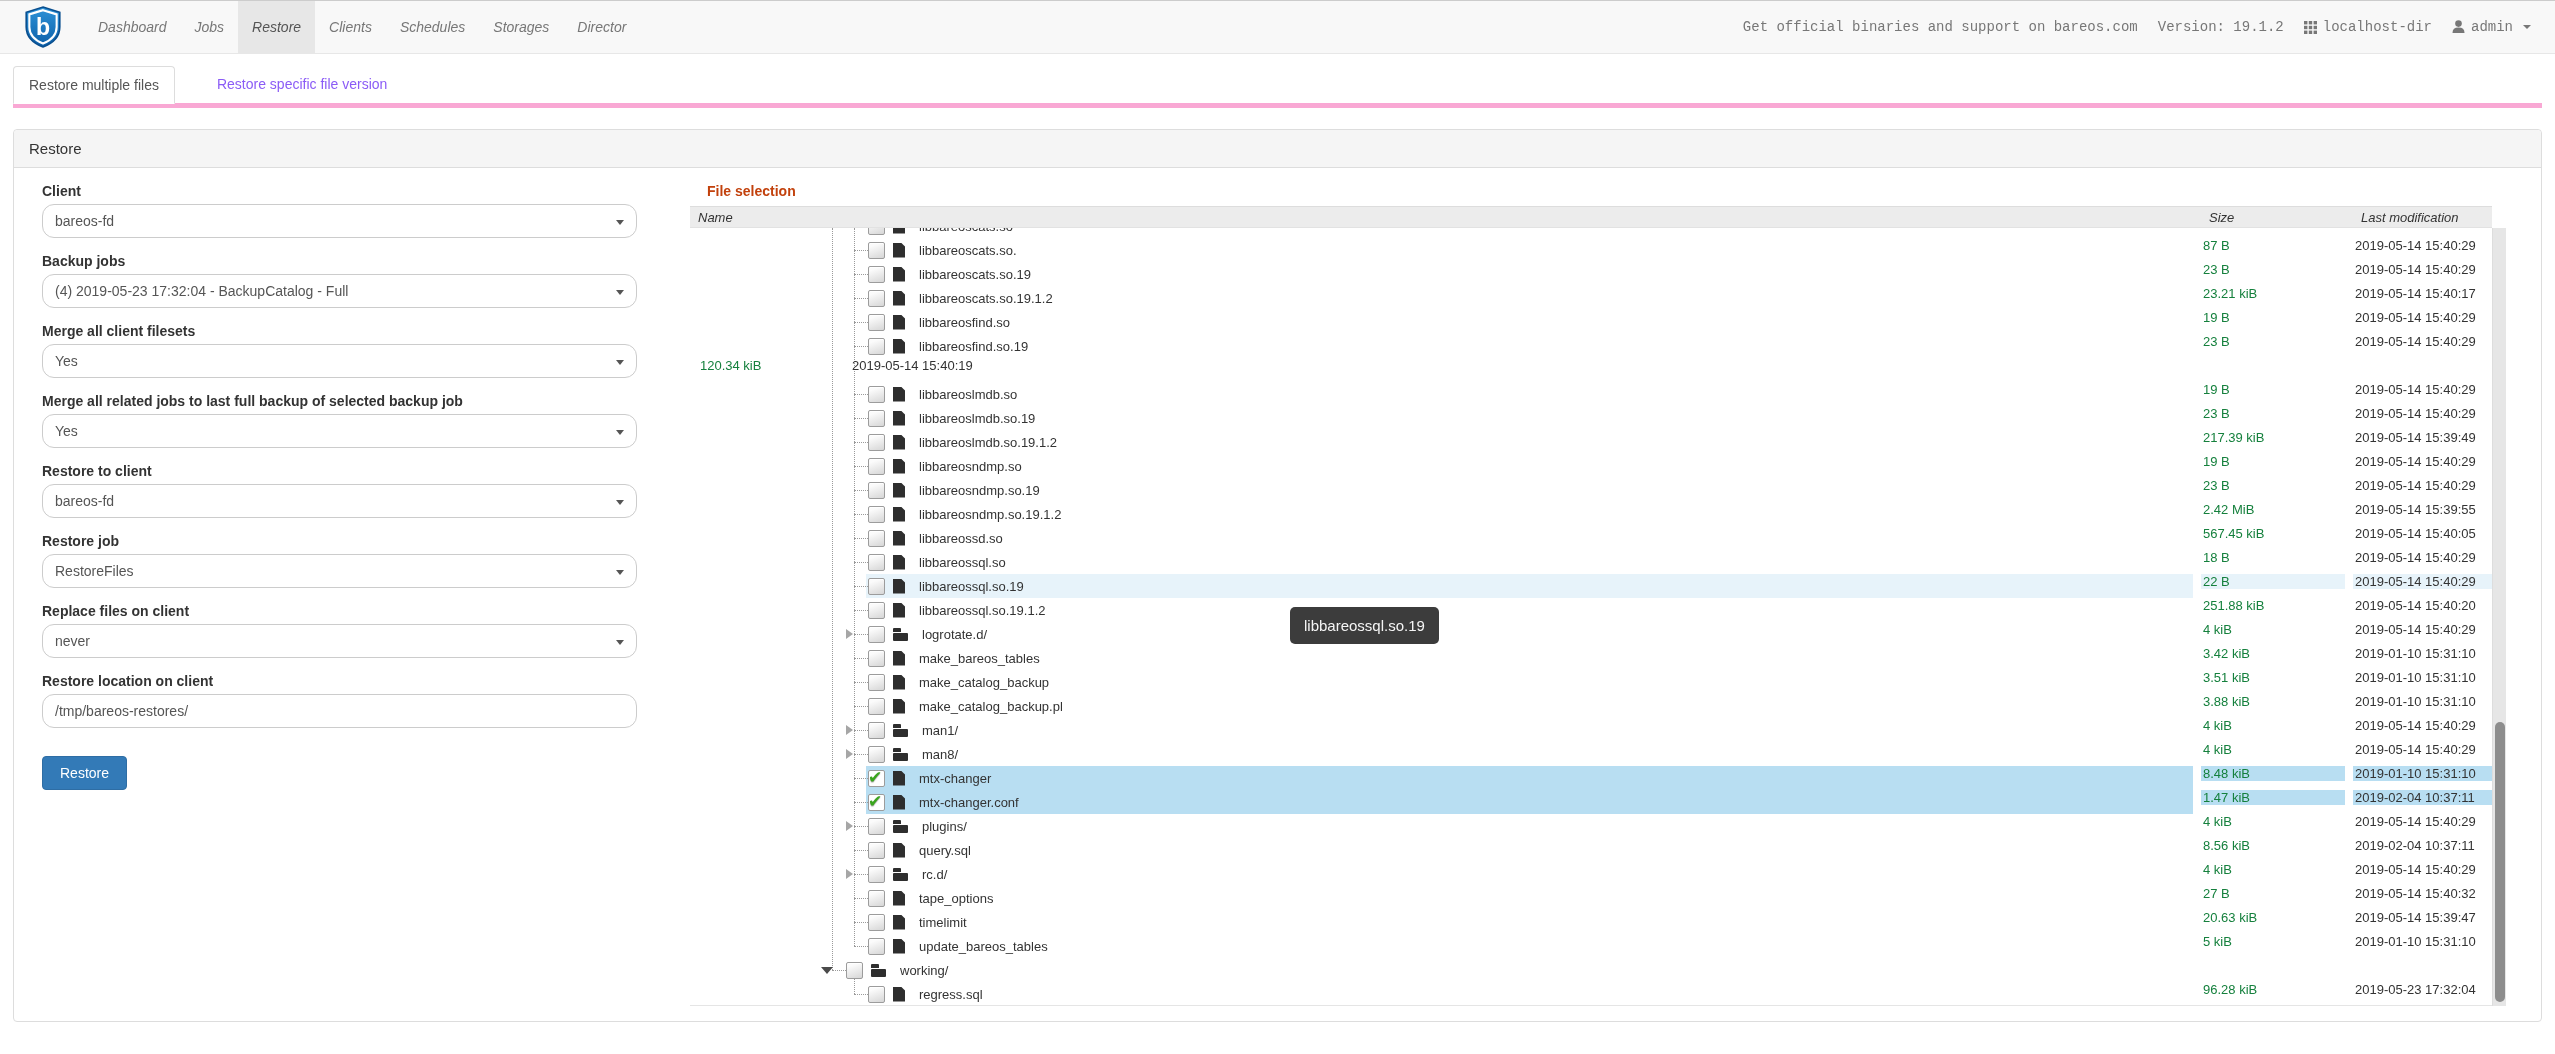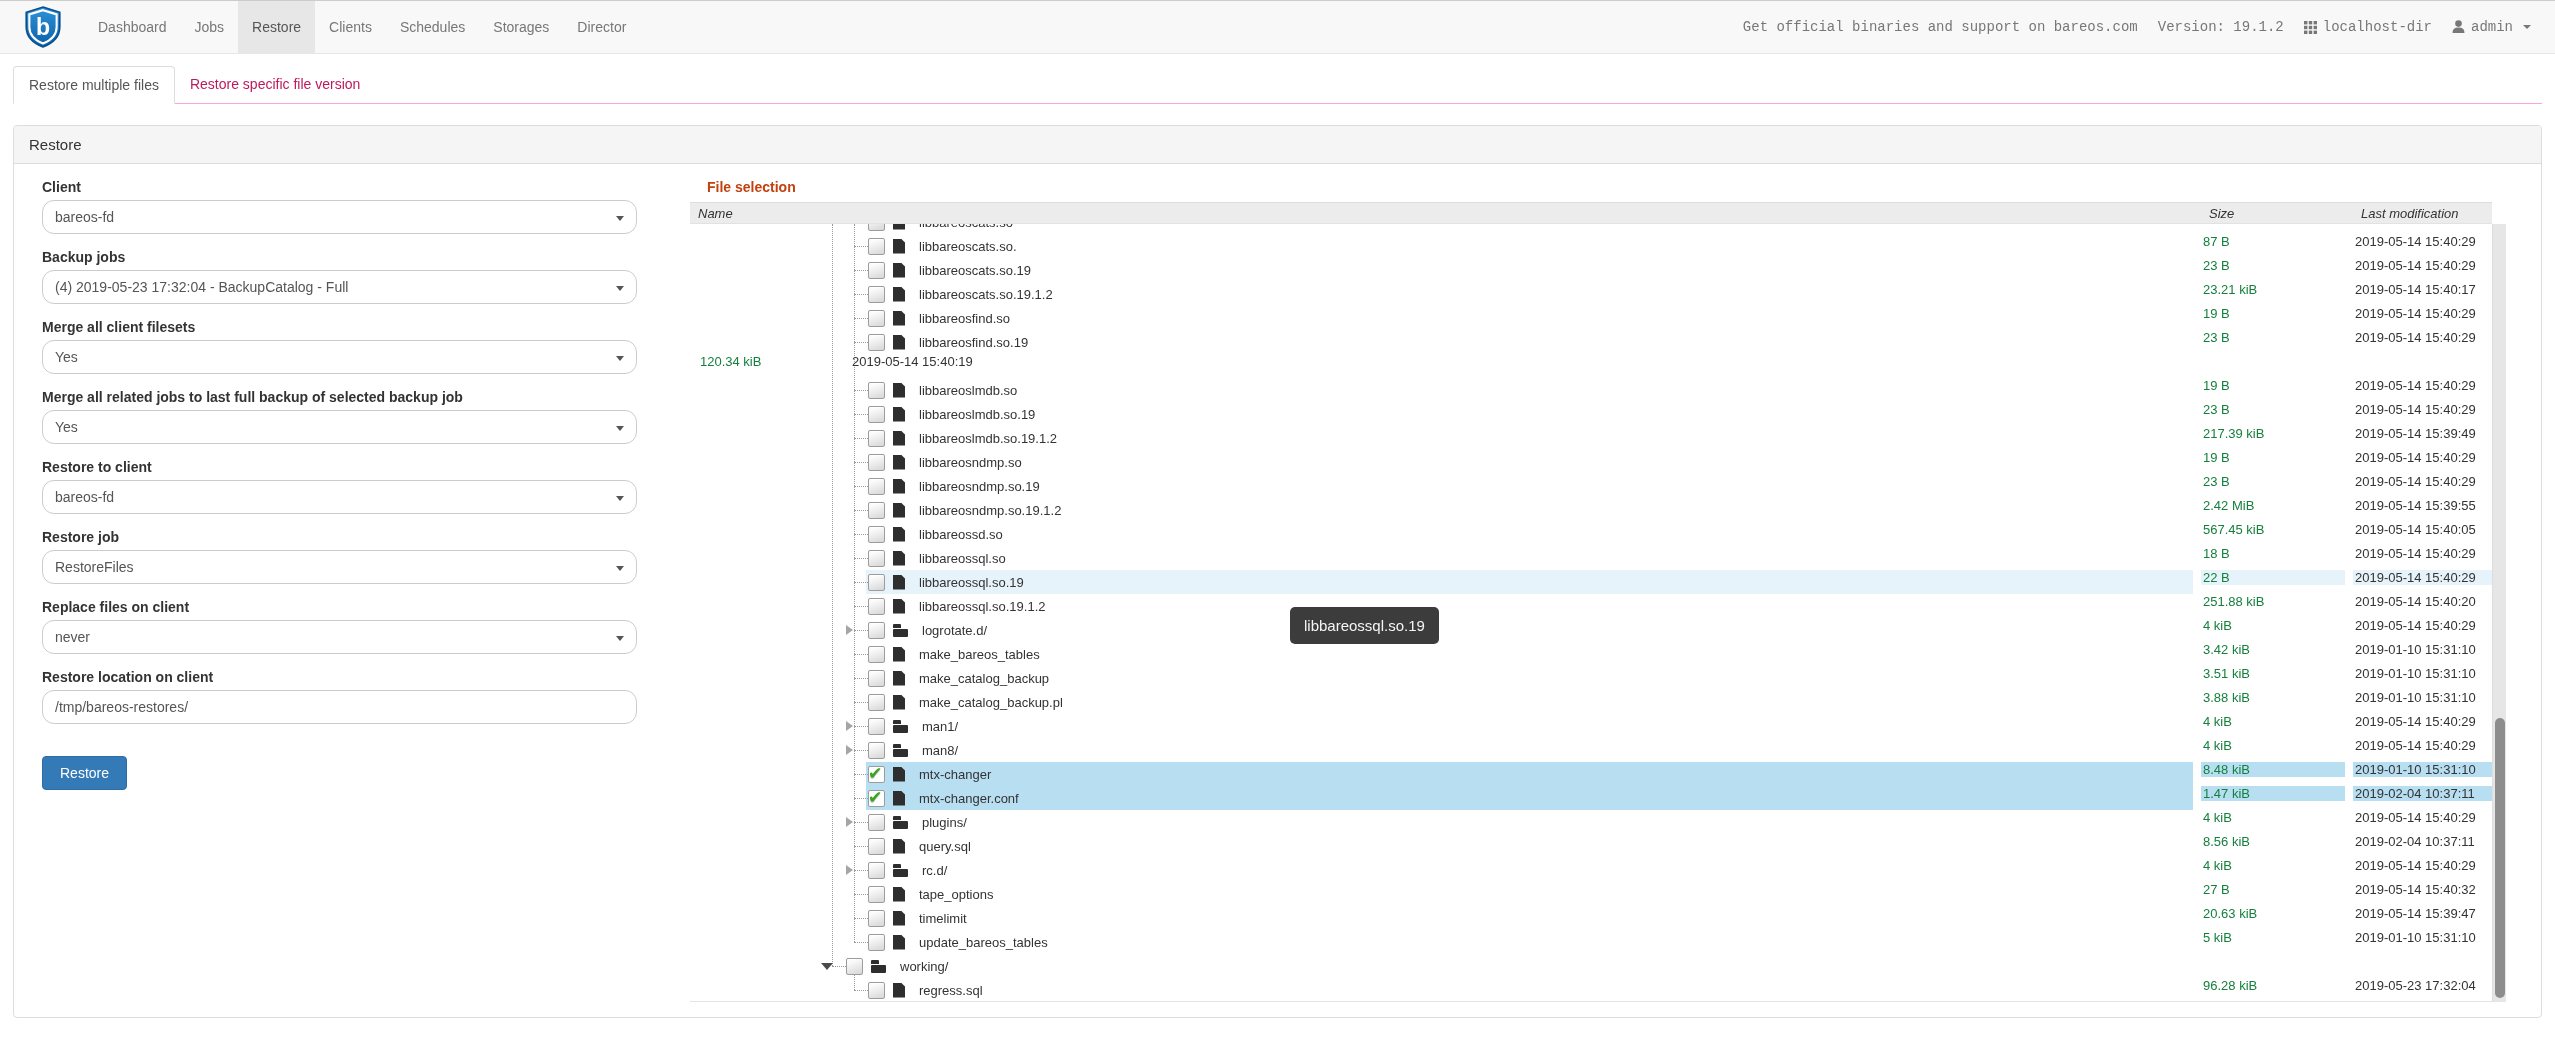--- a/index.html
+++ b/index.html
@@ -4,32 +4,32 @@
 <style>
   * { box-sizing: border-box; margin: 0; padding: 0; }
   html,body { background:#fff; }
   body { font-family: "Liberation Sans", "DejaVu Sans", sans-serif; font-size:14px; color:#333; }
   .page { position:relative; width:2555px; height:1054px; overflow:hidden; background:#fff; border-top:1px solid #ccc; }
 
   
   .navbar { position:relative; height:53px; background:#f8f8f8; border-bottom:1px solid #e7e7e7; display:flex; align-items:stretch; }
   .brand { display:flex; align-items:center; padding:0 12px 0 24px; cursor:pointer; }
   .nav-left { list-style:none; display:flex; margin-left:10px; }
-  .nav-left li { display:block; }
+  .nav-left li { display:block;font-style:italic; }
   .nav-left a { display:block; line-height:52px; padding:0 14px; color:#777; text-decoration:none; cursor:pointer; }
   .nav-left a.active { background:#e7e7e7; color:#555; }
   .nav-right { margin-left:auto; display:flex; align-items:center; gap:20px; padding-right:24px; color:#777;font-family:Liberation Mono, monospace; }
   .nav-right a { color:#777; text-decoration:none; cursor:pointer; display:flex; align-items:center; gap:6px; }
   .caret { display:inline-block; width:0; height:0; border-left:4px solid transparent; border-right:4px solid transparent; border-top:4px solid #777; margin-left:4px; }
 
   
-  .tabs { margin:12px 13px 0 13px; border-bottom:1px solid #f9a8d4; display:flex; }
+  .tabs { margin:12px 13px 0 13px; border-bottom:5px solid #f9a8d4; display:flex;gap:27px; }
   .tab { display:inline-block; padding:10px 15px; font-size:14px; text-decoration:none; cursor:pointer; }
   .tab.active { background:#fff; color:#555; border:1px solid #ddd; border-bottom-color:#fff; border-radius:4px 4px 0 0; margin-bottom:-1px; }
-  .tab.link { color:#be185d; }
+  .tab.link { color:#8b5cf6; }
 
   
   .panel { margin:21px 13px 0 13px; border:1px solid #ddd; border-radius:4px; background:#fff; }
   .panel-heading { background:#f5f5f5; border-bottom:1px solid #ddd; padding:10px 15px; font-size:15px; color:#333; border-radius:4px 4px 0 0; }
   .panel-body { padding:15px; display:flex; align-items:flex-start; }
 
   
   .left-col { flex:none; width:608px; padding-left:13px; }
   .form-group { margin-bottom:15px; }
   .form-group label { display:block; font-weight:bold; font-size:14px; color:#333; margin-bottom:5px; }

